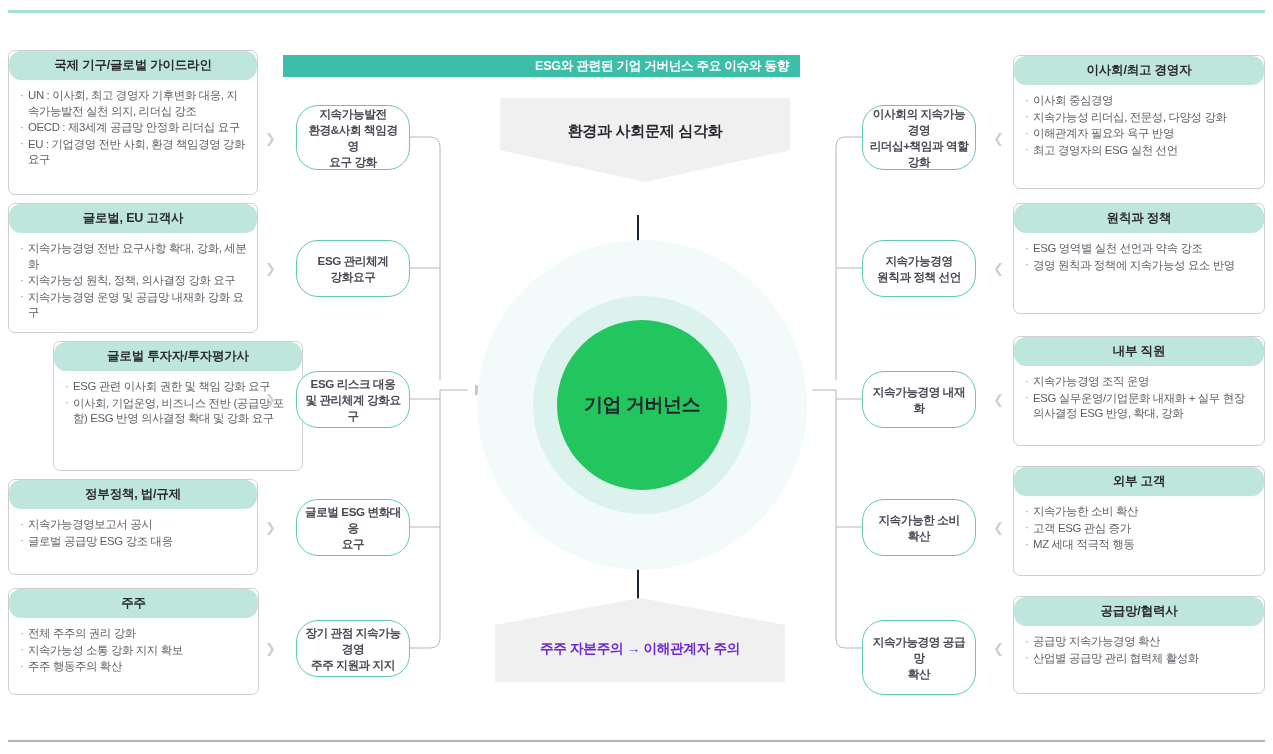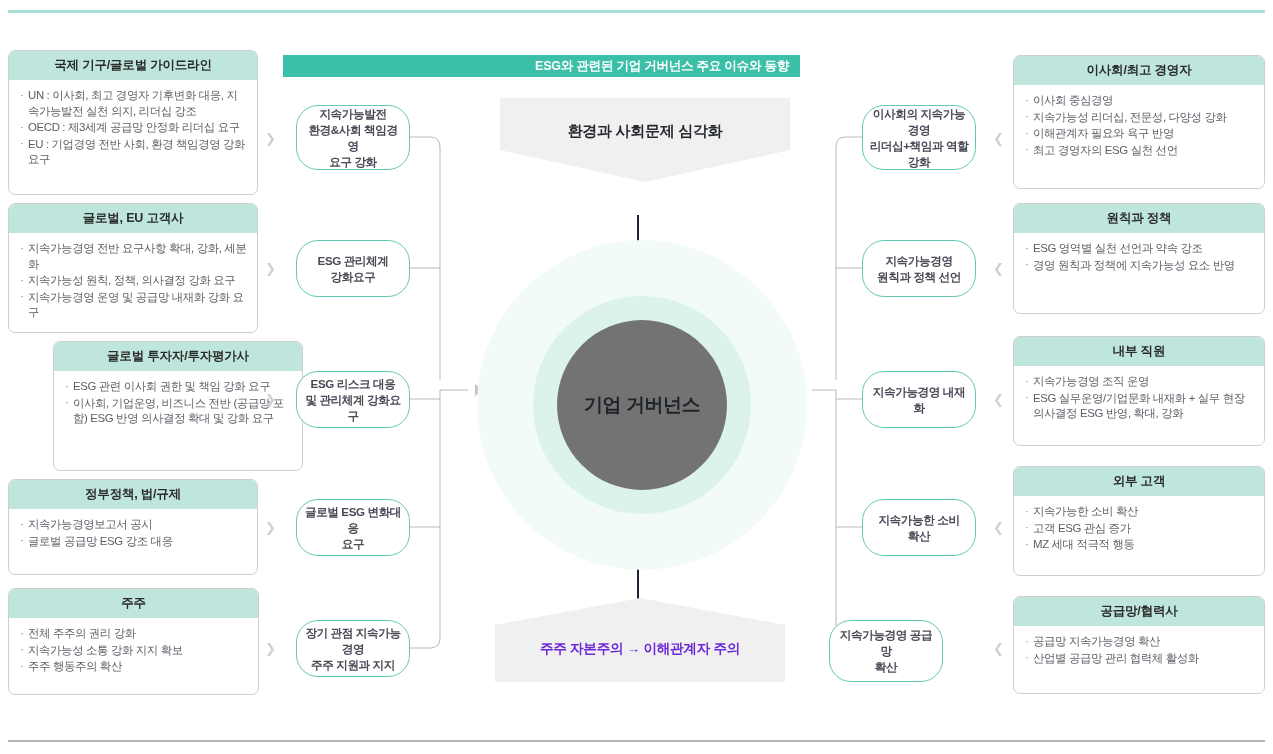--- a/index.html
+++ b/index.html
@@ -34,20 +34,21 @@
     overflow: hidden;
   }
   .card-head {
     background: #bfe6dd;
     color: #2b2b2b;
     font-size: 12.5px;
     font-weight: bold;
     text-align: center;
     padding: 6px 4px 6px;
     letter-spacing: -0.2px;
+    border-radius: 12px;
   }
   .card-body {
     padding: 8px 10px 8px 10px;
   }
   .card-body ul { list-style: none; }
   .card-body li {
     position: relative;
     font-size: 11.4px;
     line-height: 15.6px;
     color: #5c5c66;
@@ -148,21 +149,21 @@
   .ring-mid {
     position: absolute;
     left: 533px; top: 296px; width: 218px; height: 218px;
     border-radius: 50%;
     background: #dcf2ed;
   }
   .ring-core {
     position: absolute;
     left: 557px; top: 320px; width: 170px; height: 170px;
     border-radius: 50%;
-    background: #737373;
+    background: #22c55e;
     display: flex;
     align-items: center;
     justify-content: center;
   }
   .core-label {
     font-size: 19px;
     font-weight: bold;
     color: #1f242b;
     letter-spacing: -0.5px;
   }
@@ -287,21 +288,21 @@
   <div class="pill" style="left:296px; top:105px; width:114px; height:65px;">지속가능발전<br>환경&amp;사회 책임경영<br>요구 강화</div>
   <div class="pill" style="left:296px; top:240px; width:114px; height:57px;">ESG 관리체계<br>강화요구</div>
   <div class="pill" style="left:296px; top:371px; width:114px; height:57px;">ESG 리스크 대응<br>및 관리체계 강화요구</div>
   <div class="pill" style="left:296px; top:499px; width:114px; height:57px;">글로벌 ESG 변화대응<br>요구</div>
   <div class="pill" style="left:296px; top:620px; width:114px; height:57px;">장기 관점 지속가능경영<br>주주 지원과 지지</div>
 
   <div class="pill" style="left:862px; top:105px; width:114px; height:65px;">이사회의 지속가능경영<br>리더십+책임과 역할 강화</div>
   <div class="pill" style="left:862px; top:240px; width:114px; height:57px;">지속가능경영<br>원칙과 정책 선언</div>
   <div class="pill" style="left:862px; top:371px; width:114px; height:57px;">지속가능경영 내재화</div>
   <div class="pill" style="left:862px; top:499px; width:114px; height:57px;">지속가능한 소비<br>확산</div>
-  <div class="pill" style="left:829px; top:620px; width:114px; height:62px;">지속가능경영 공급망<br>확산</div>
+  <div class="pill" style="left:862px; top:620px; width:114px; height:75px;">지속가능경영 공급망<br>확산</div>
 
   <div class="chev" style="left:993px; top:132px; transform:scaleX(-1);">❯</div>
   <div class="chev" style="left:993px; top:262px; transform:scaleX(-1);">❯</div>
   <div class="chev" style="left:993px; top:393px; transform:scaleX(-1);">❯</div>
   <div class="chev" style="left:993px; top:521px; transform:scaleX(-1);">❯</div>
   <div class="chev" style="left:993px; top:642px; transform:scaleX(-1);">❯</div>
 
   <div class="card" style="left:1013px; top:55px; width:252px; height:134px;">
     <div class="card-head">이사회/최고 경영자</div>
     <div class="card-body">

